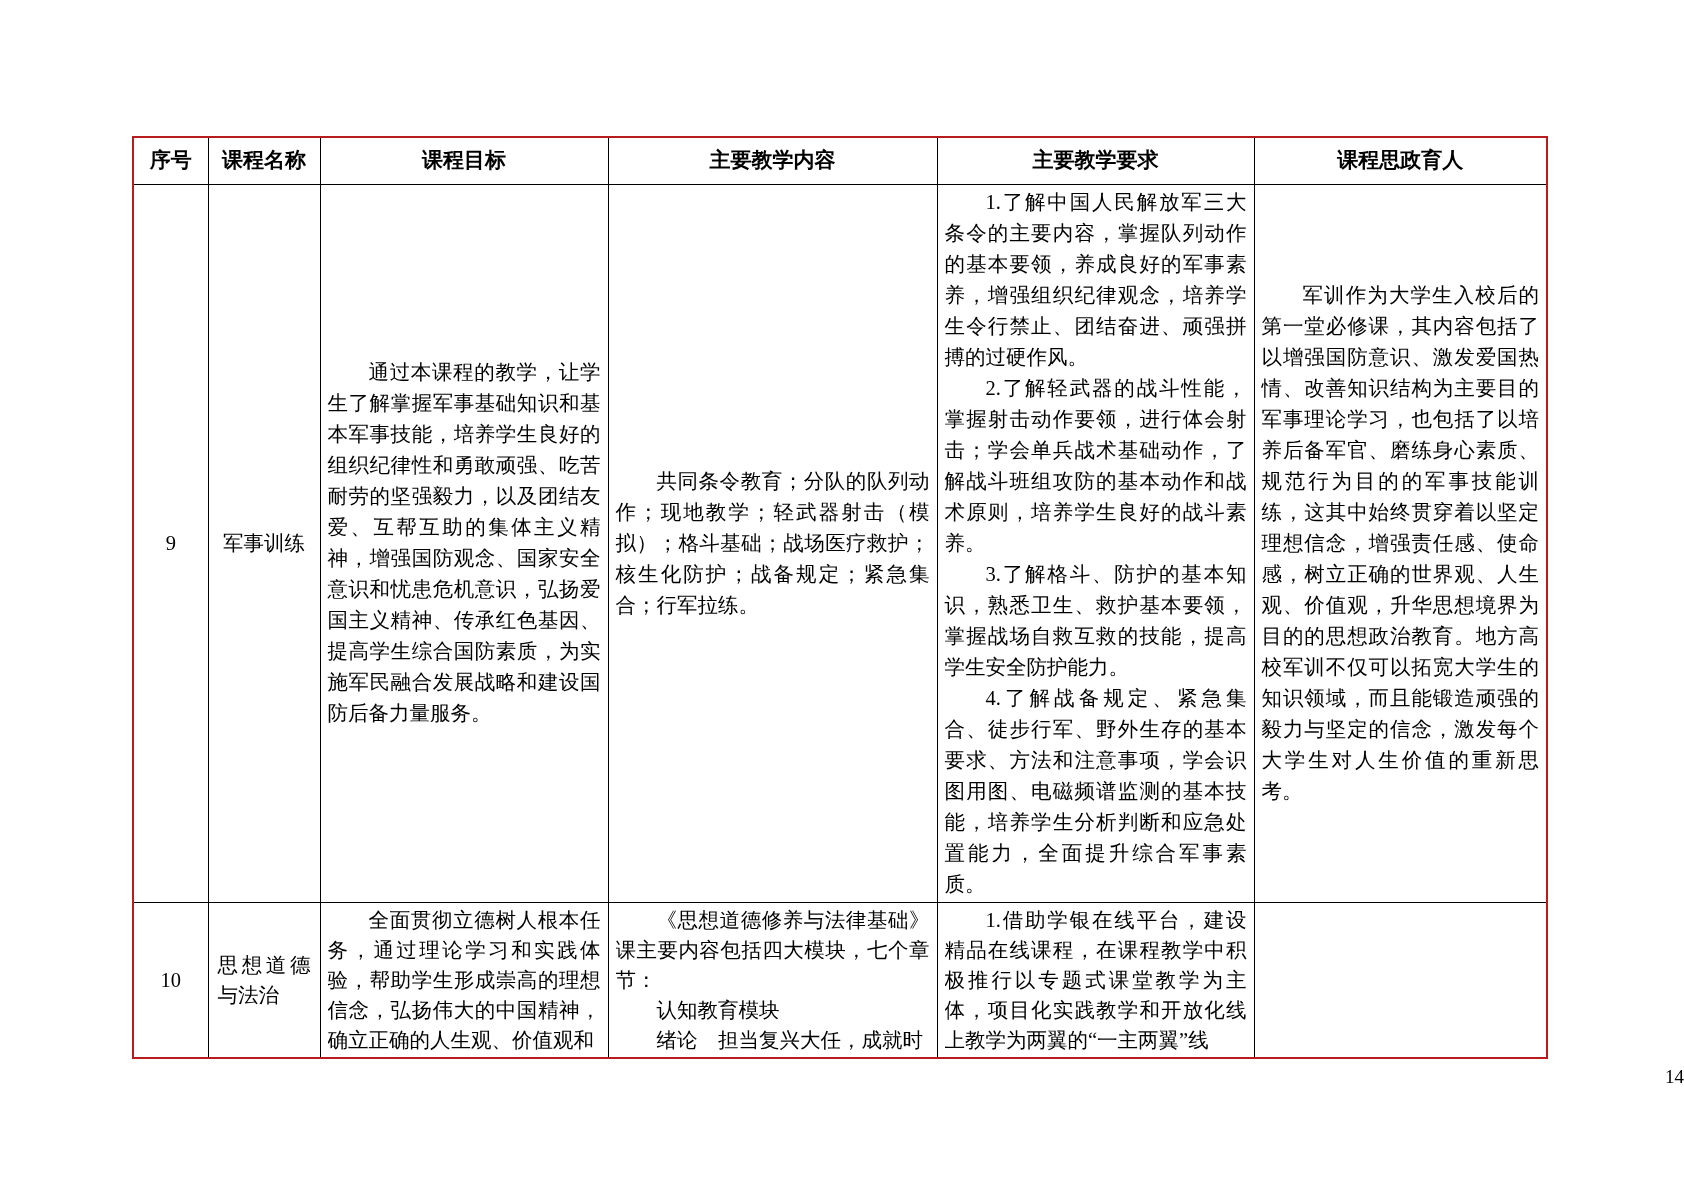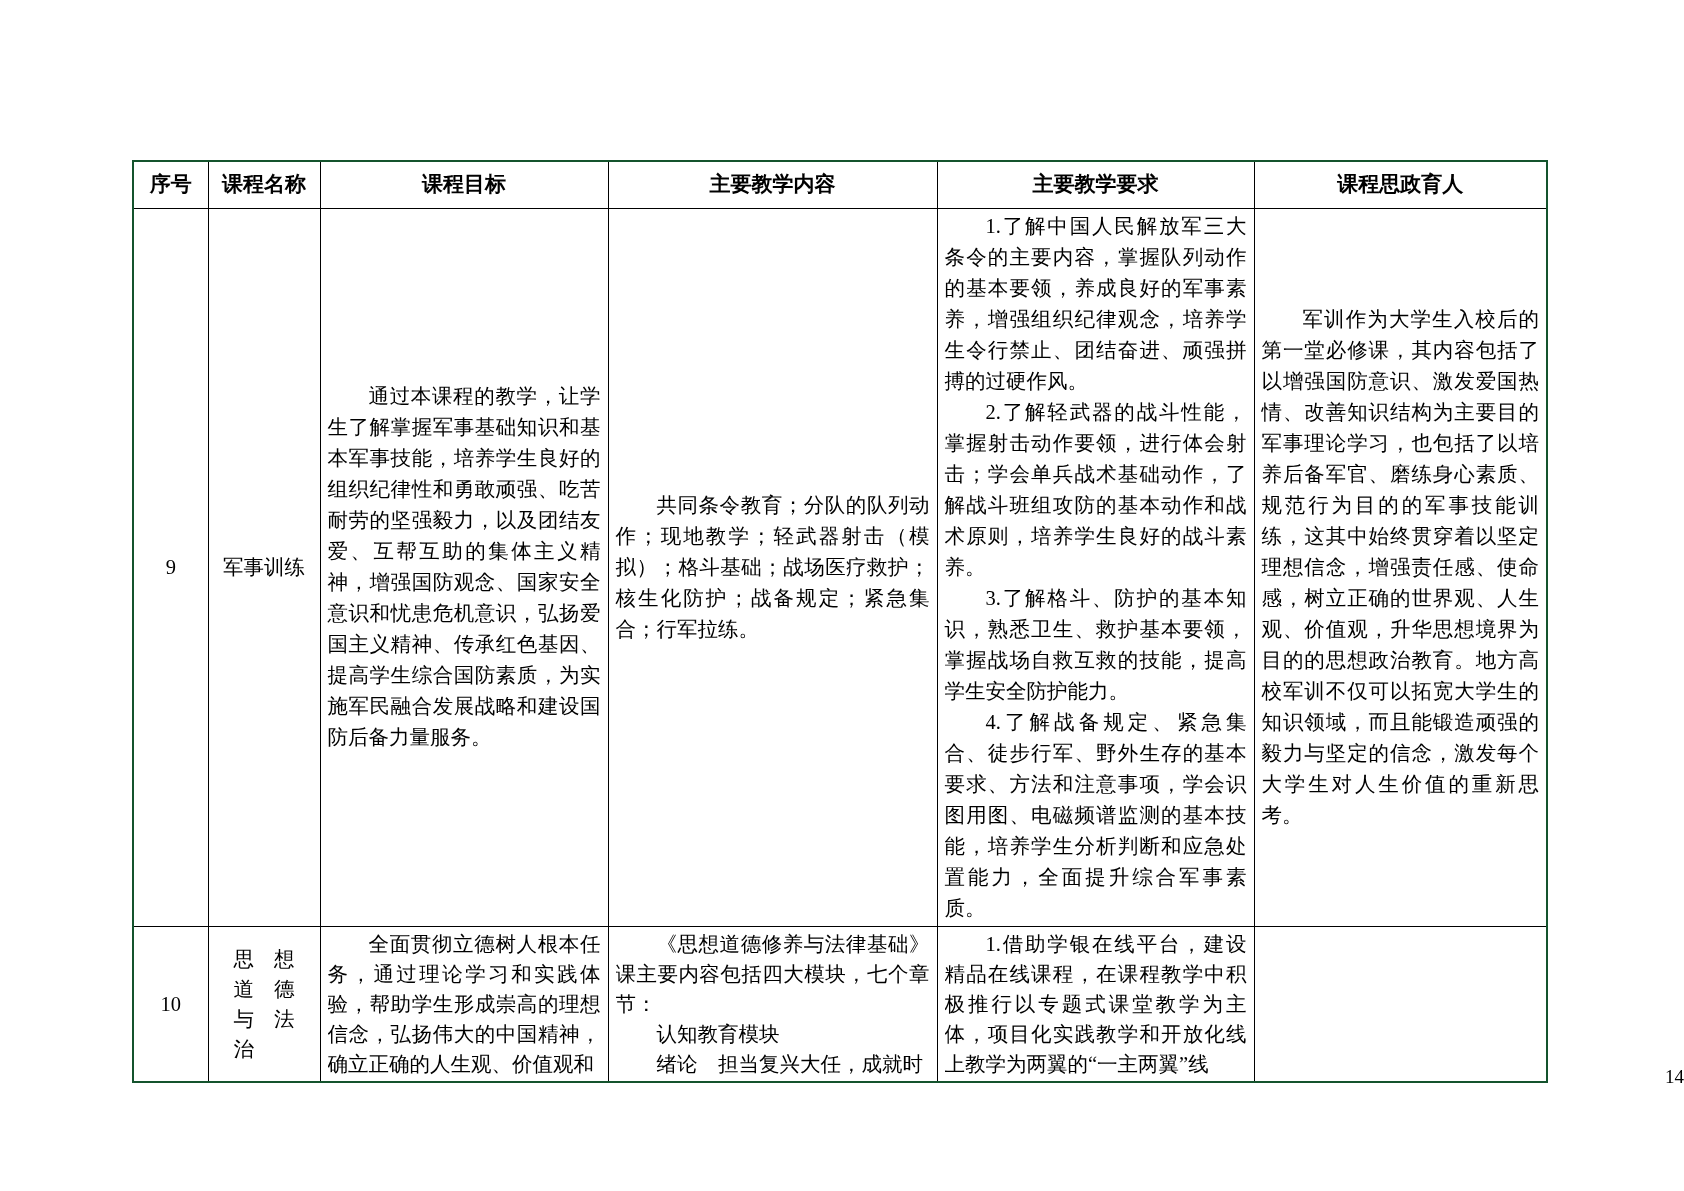--- a/index.html
+++ b/index.html
@@ -11,46 +11,46 @@
   .page {
     position: relative;
     width: 1684px;
     height: 1191px;
     background: #ffffff;
     overflow: hidden;
   }
   .doc-table {
     position: absolute;
     left: 132px;
-    top: 160px;
+    top: 136px;
     width: 1414px;
     border-collapse: collapse;
     table-layout: fixed;
-    border: 2px solid #14532d;
+    border: 2px solid #b91c1c;
   }
   .doc-table th, .doc-table td {
     border: 1px solid #000;
     font-size: 20.5px;
     line-height: 31px;
     overflow: hidden;
   }
   .doc-table th {
     font-weight: bold;
     text-align: center;
     height: 47px;
     font-size: 21px;
   }
   .header-row { height: 47px; }
   .row-9  { height: 690px; }
   .row-10 { height: 153px; }
   td.v-mid { vertical-align: middle; }
   td.v-top { vertical-align: top; }
   td.center { text-align: center; }
   td.pad { padding: 2px 7px; }
-  td.name-cell { padding: 2px 25px; text-align: justify; text-justify: inter-character; }
+  td.name-cell { padding: 2px 9px; text-align: justify; text-justify: inter-character; }
   .para {
     text-indent: 2em;
     text-align: justify;
     text-justify: inter-character;
     margin: 0;
   }
   .row-10 td { line-height: 30px; margin-top: 36px; }
   .clip {
     height: 150px;
     overflow: hidden;

